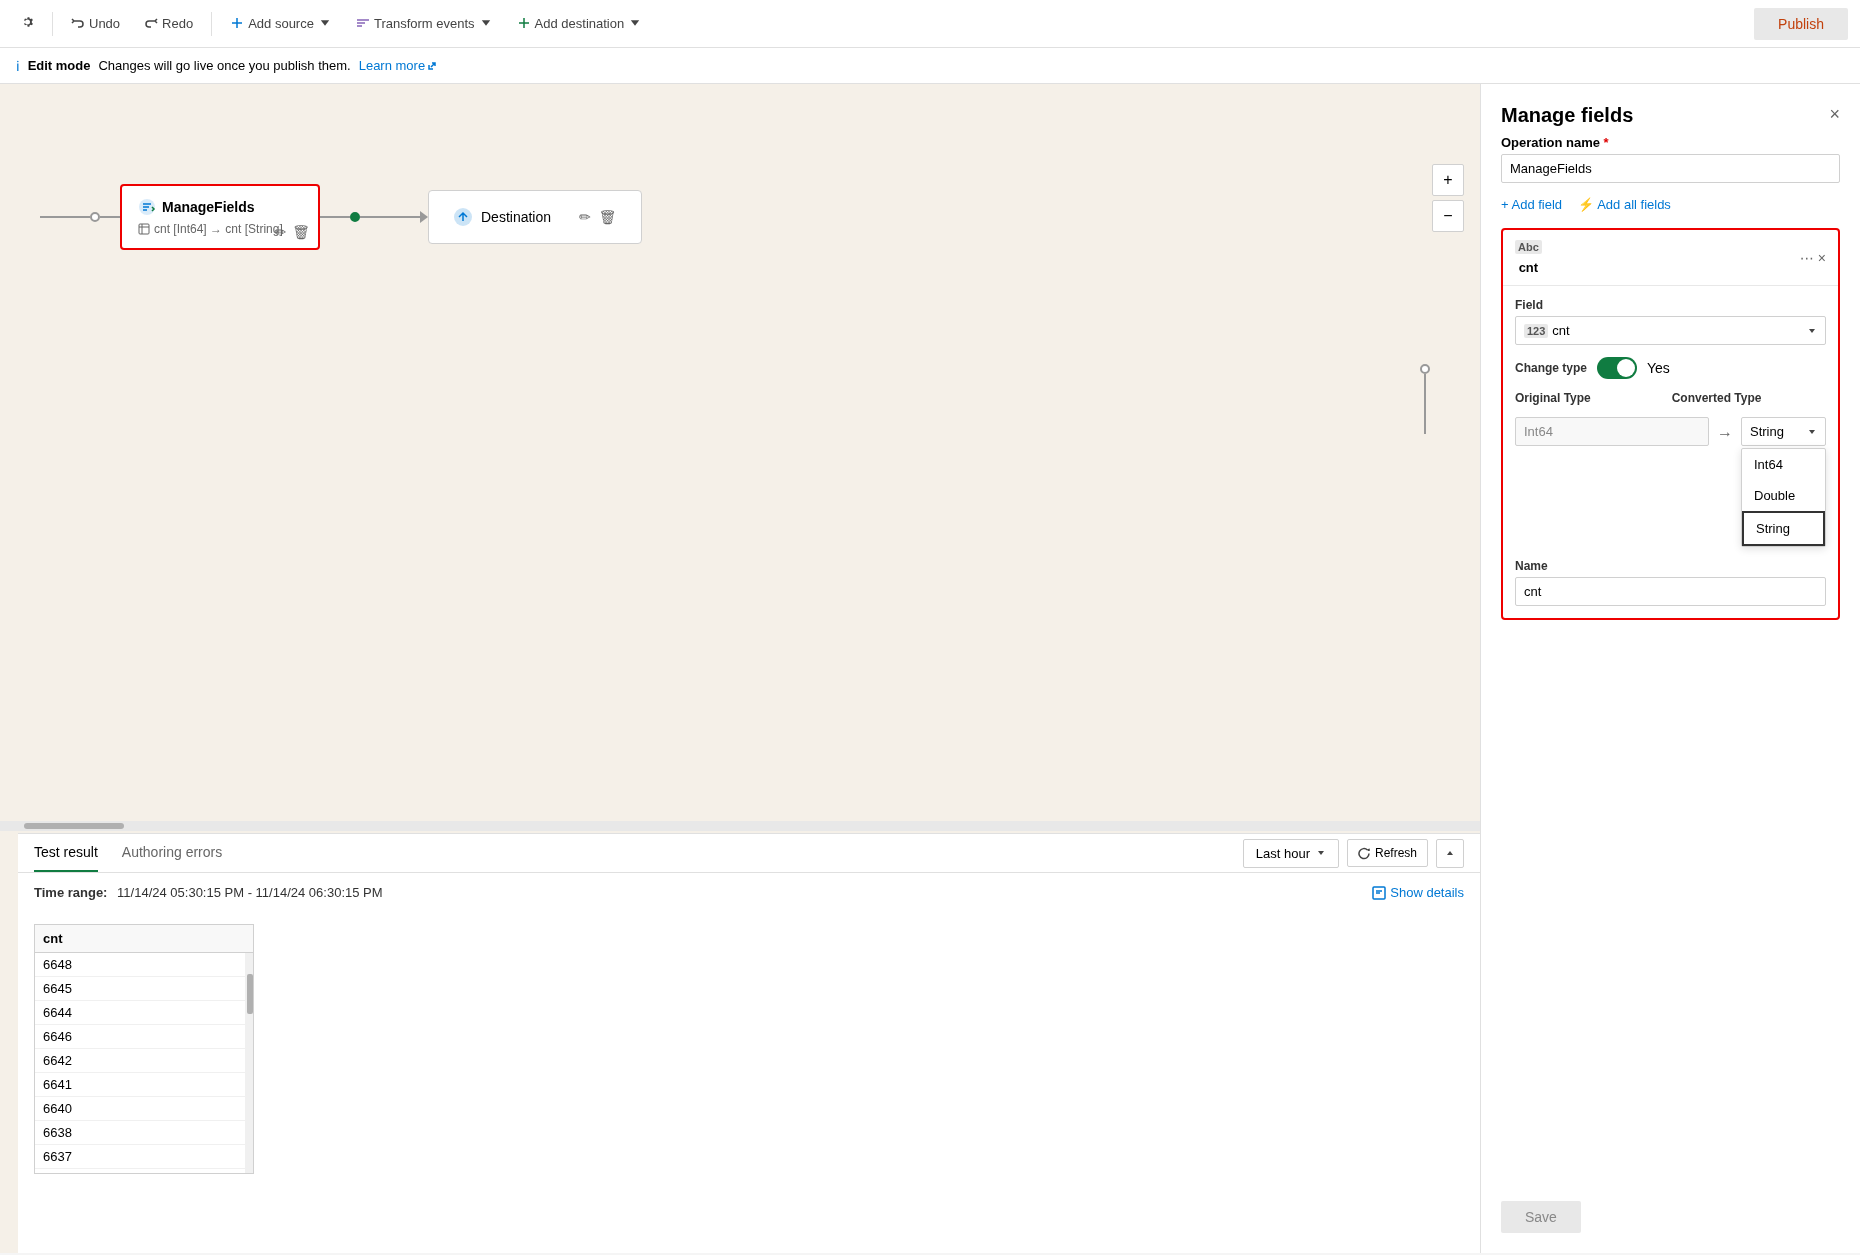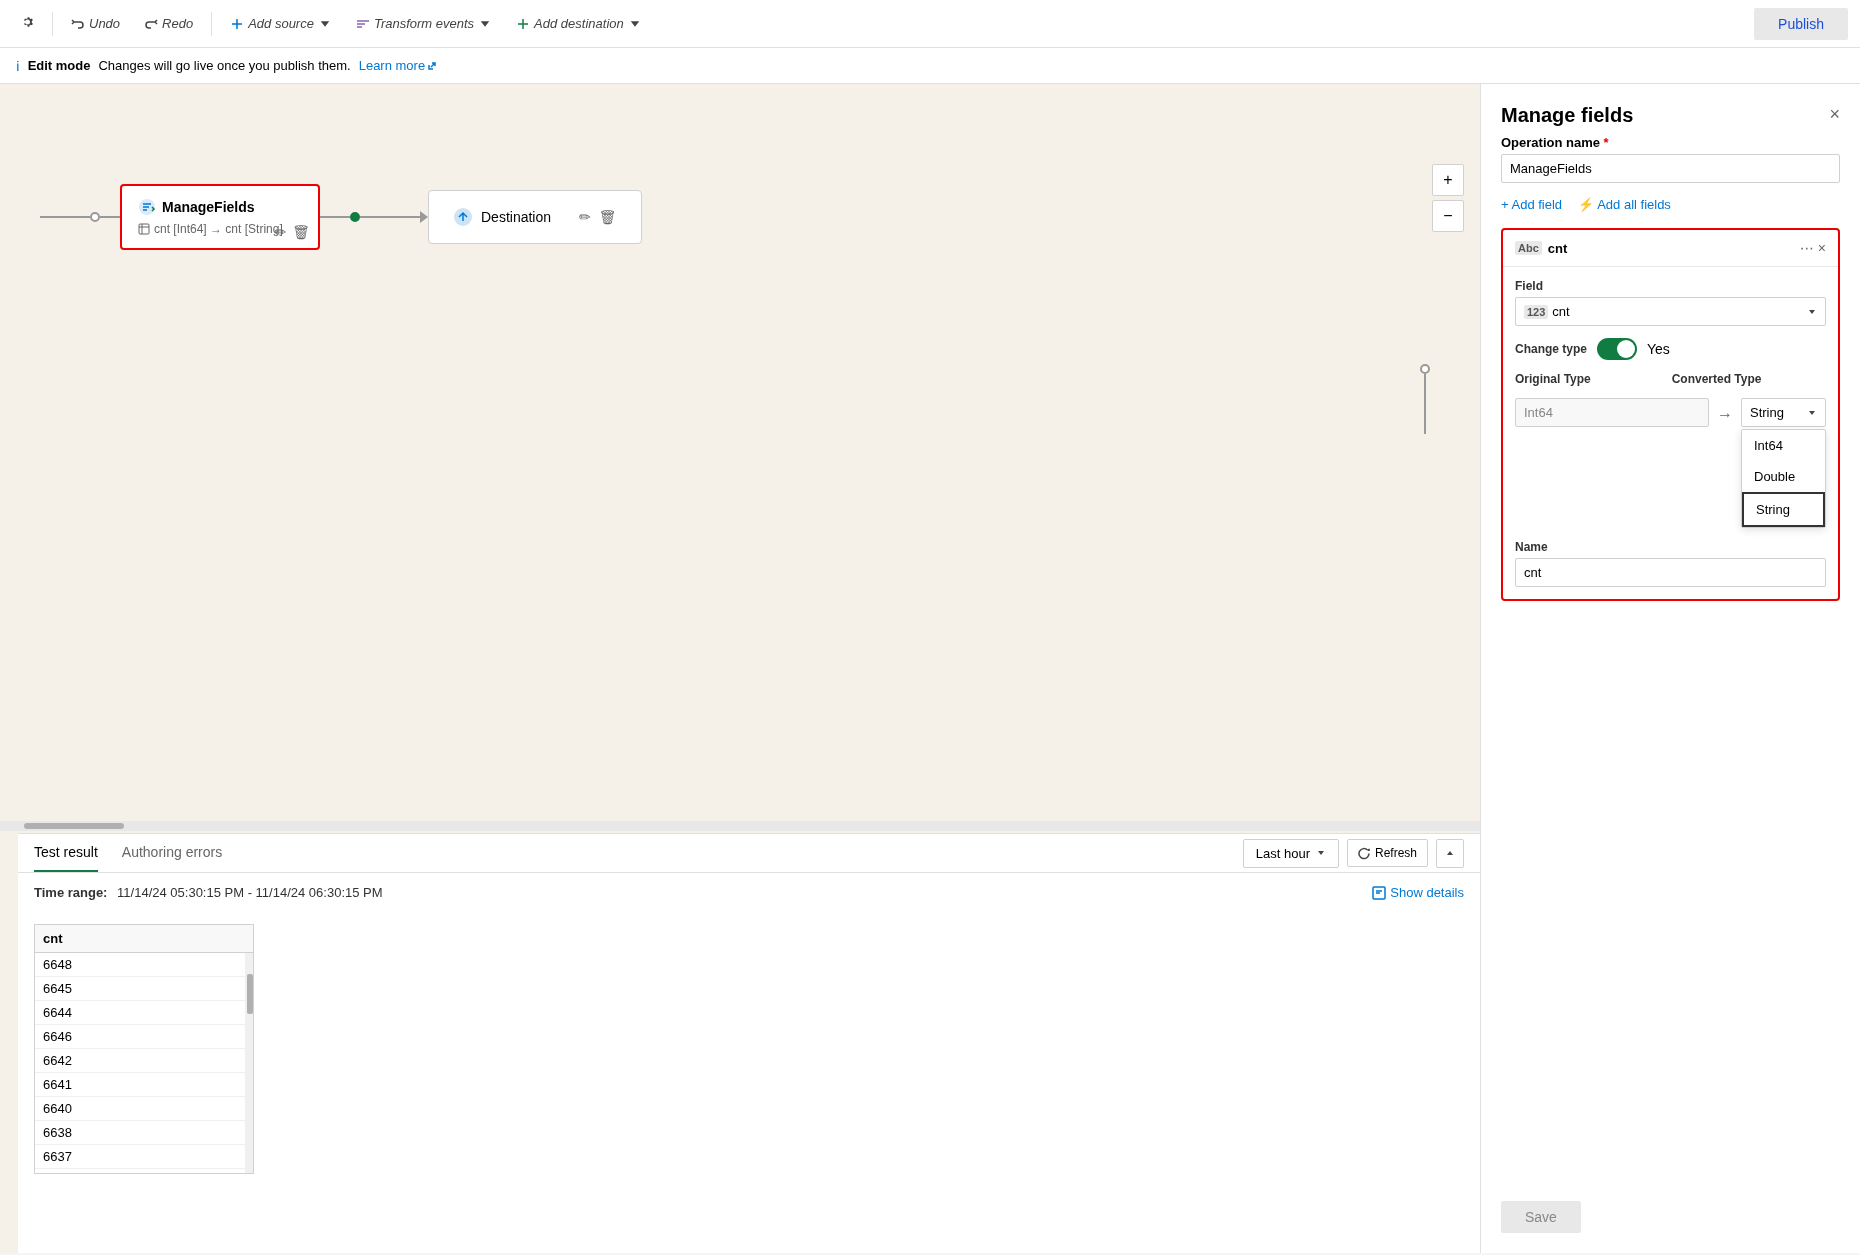--- a/index.html
+++ b/index.html
@@ -5,29 +5,29 @@
     * { box-sizing: border-box; margin: 0; padding: 0; }
     body { font-family: 'Segoe UI', Arial, sans-serif; font-size: 14px; background: #f5f5f5; width: 1860px; height: 1255px; overflow: hidden; }
 
     
     .top-nav {
       display: flex; align-items: center; height: 48px;
       background: #fff; border-bottom: 1px solid #e0e0e0;
       padding: 0 12px; gap: 4px;
     }
     .nav-btn {
-      display: flex; align-items: center; gap: 4px;
+      display: flex; gap: 4px;
       padding: 6px 10px; border: none; background: transparent;
-      cursor: pointer; color: #444; font-size: 13px; border-radius: 2px; font-style: italic;
+      cursor: pointer; color: #444; font-size: 13px; border-radius: 2px;
     }
     .nav-btn svg { width: 14px; height: 14px; }
     .nav-divider { width: 1px; height: 24px; background: #e0e0e0; margin: 0 4px; }
     .publish-btn {
       margin-left: auto; padding: 8px 24px; background: #e8e8e8;
-      border: none; cursor: pointer; font-size: 14px; color: #1d4ed8; border-radius: 2px;
+      border: none; cursor: pointer; font-size: 14px; color: #c2410c; border-radius: 2px;
     }
     .gear-btn { padding: 6px 8px; border: none; background: transparent; cursor: pointer; }
 
     
     .edit-bar {
       display: flex; align-items: center; gap: 8px;
       background: #fff; border-bottom: 1px solid #e0e0e0;
       padding: 8px 16px; font-size: 13px;
     }
     .edit-bar .info-icon { color: #0078d4; font-size: 14px; }
@@ -111,21 +111,21 @@
     .form-label { font-size: 13px; font-weight: 600; margin-bottom: 4px; display: block; }
     .required { color: #d00; }
     .form-input { width: 100%; padding: 6px 8px; border: 1px solid #d0d0d0; border-radius: 2px; font-size: 13px; margin-bottom: 14px; }
 
     .add-field-row { display: flex; align-items: center; gap: 16px; margin-bottom: 16px; }
     .add-field-btn { display: flex; align-items: center; gap: 4px; background: none; border: none; cursor: pointer; color: #0078d4; font-size: 13px; }
 
     
     .field-card-outer { border: 2px solid #e00; border-radius: 4px; padding: 0; margin-bottom: 12px; }
     .field-card-header { display: flex; align-items: center; justify-content: space-between; padding: 10px 12px; border-bottom: 1px solid #e8e8e8; }
-    .field-card-title { display: flex; align-items: center; gap: 6px; font-weight: 600; font-size: 13px; }
+    .field-card-title { display: flex; align-items: center; gap: 6px; font-weight: 600; font-size: 13px; flex-direction: column; }
     .field-card-actions { display: flex; gap: 4px; }
     .field-card-body { padding: 12px; }
 
     .field-section-label { font-size: 12px; font-weight: 600; margin-bottom: 4px; color: #333; }
     .field-select { width: 100%; padding: 6px 8px; border: 1px solid #d0d0d0; border-radius: 2px; font-size: 13px; margin-bottom: 12px; display: flex; align-items: center; justify-content: space-between; cursor: pointer; }
 
     .change-type-row { display: flex; align-items: center; gap: 10px; margin-bottom: 12px; }
     .toggle { width: 40px; height: 22px; border-radius: 11px; background: #107c41; position: relative; cursor: pointer; }
     .toggle-thumb { width: 18px; height: 18px; border-radius: 50%; background: #fff; position: absolute; top: 2px; right: 2px; }
 

